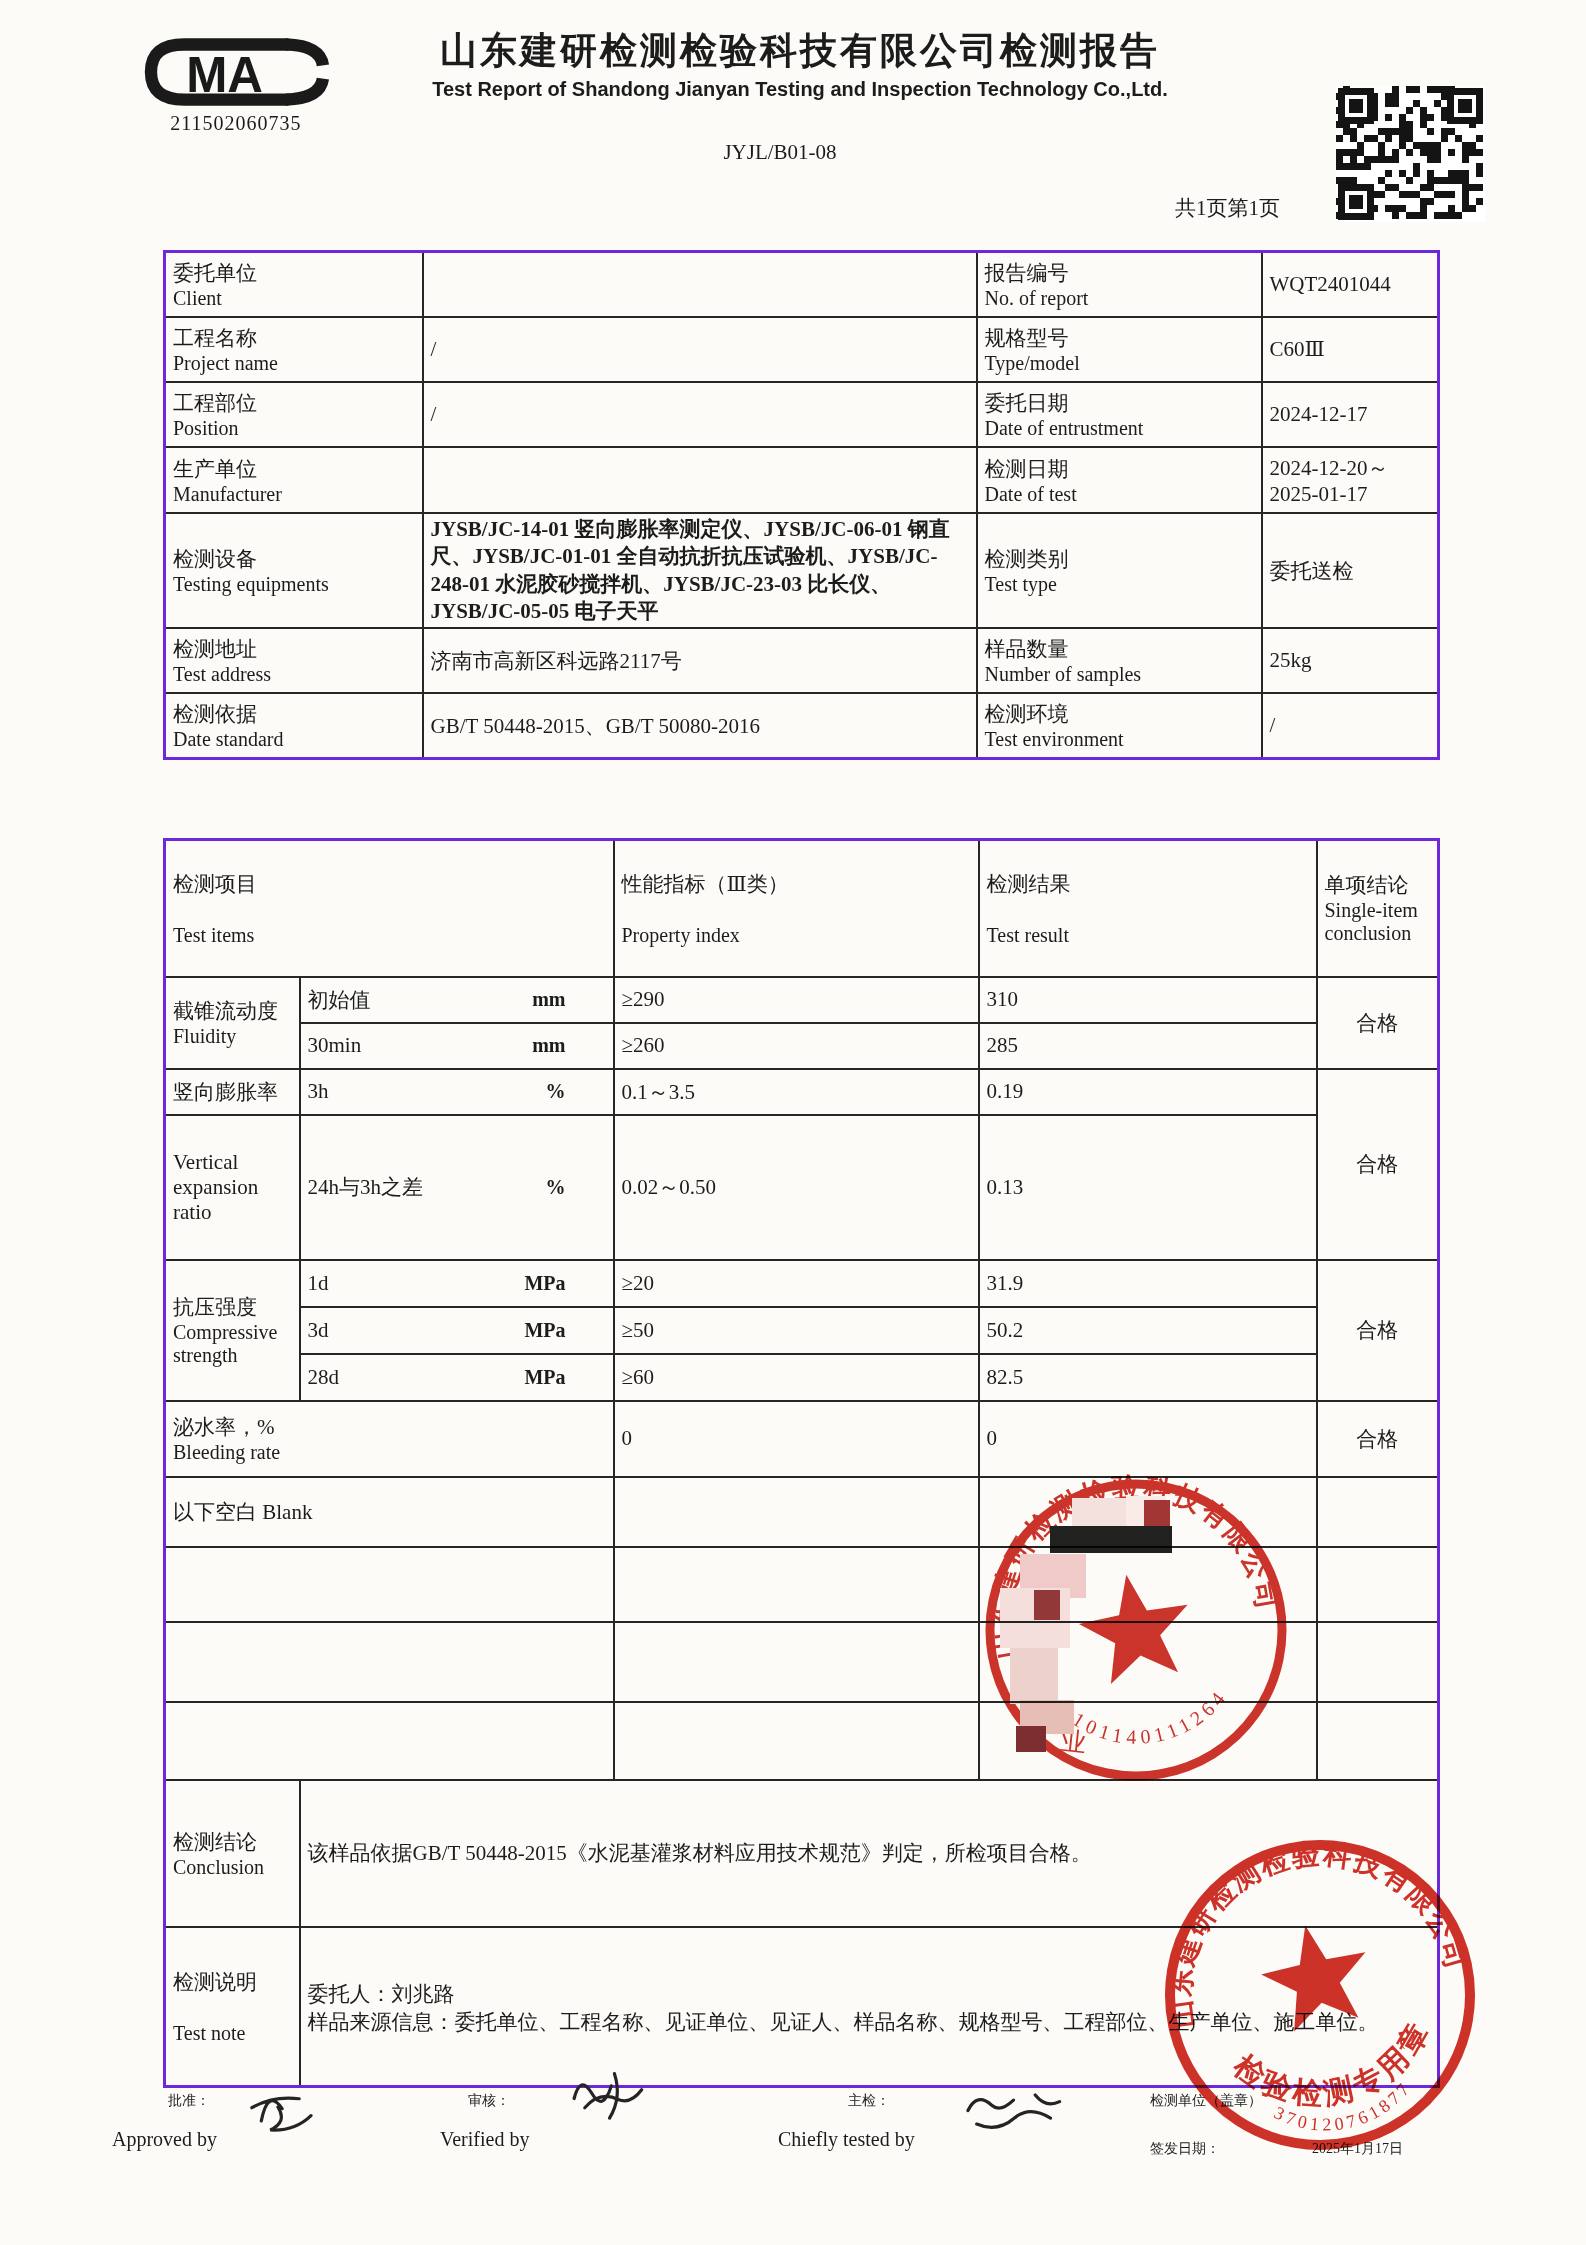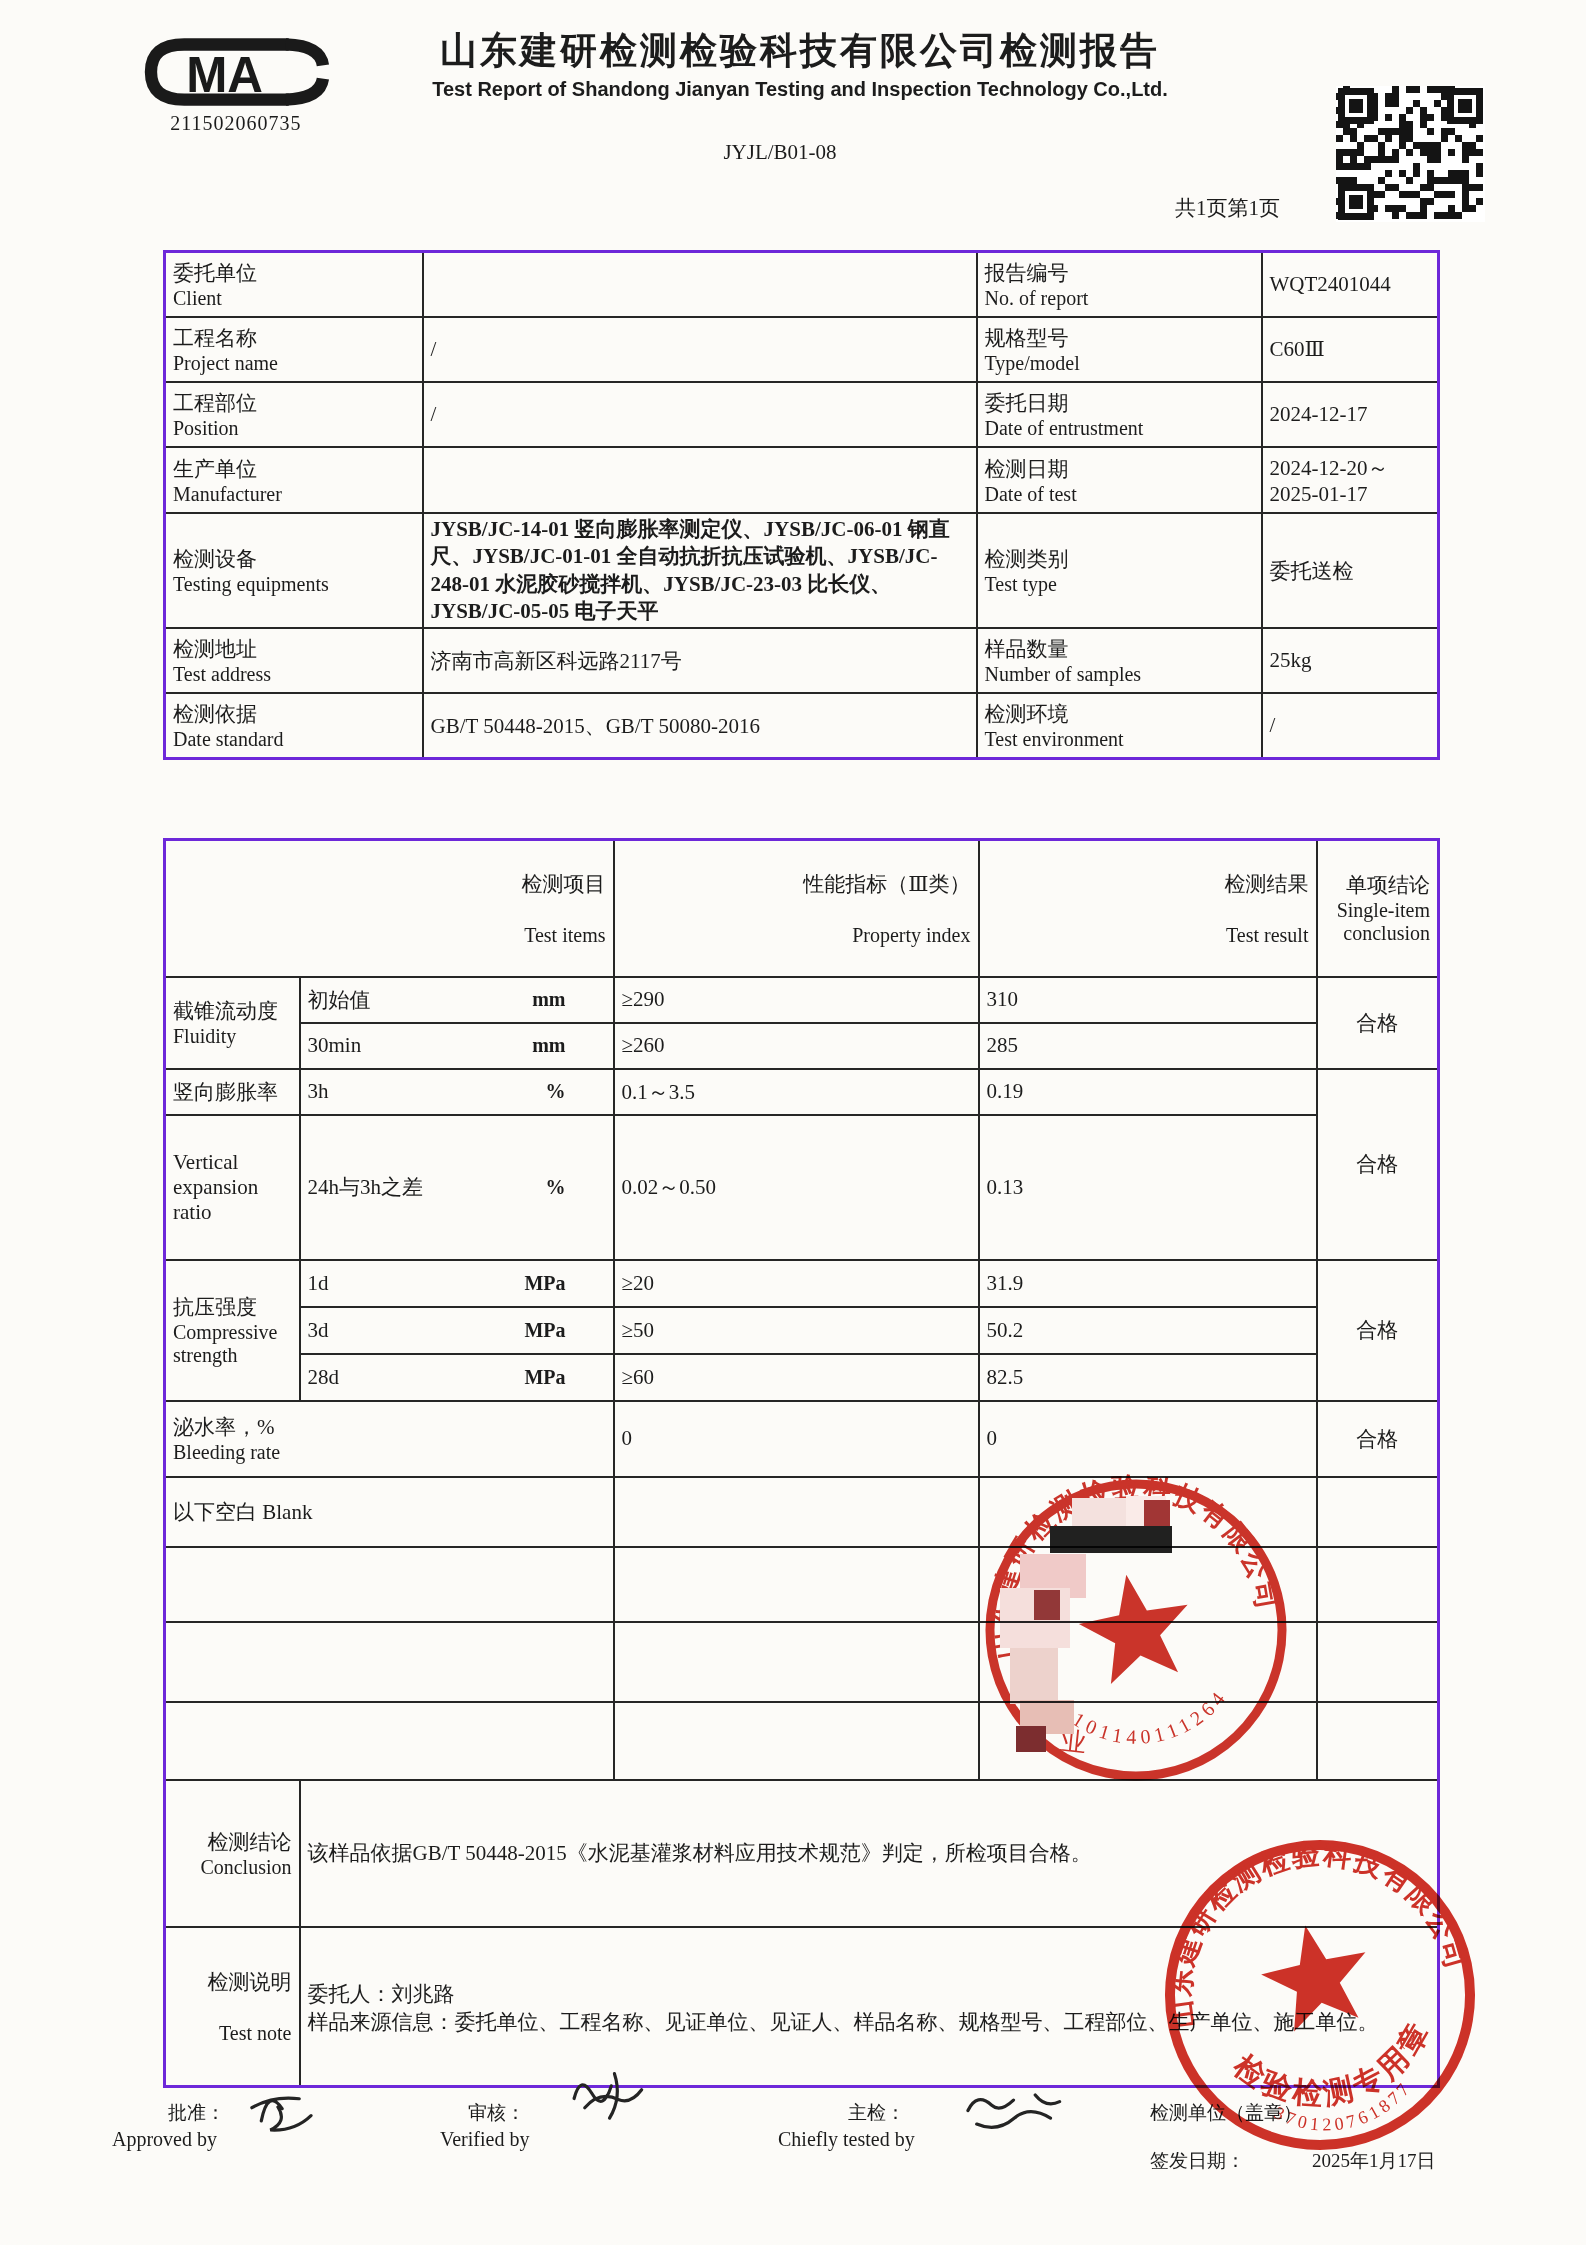--- a/index.html
+++ b/index.html
@@ -22,29 +22,29 @@
   
   table.t{position:absolute;border-collapse:collapse;table-layout:fixed;border:3px solid #6d28d9;}
   table.t td{border:2px solid #262626;padding:2px 7px;vertical-align:middle;font-size:21px;overflow:hidden;}
   .vflex{display:flex;flex-direction:column;justify-content:space-between;height:100%;padding:4px 0;box-sizing:border-box;}
   .cn{font-size:21px;}
   .en{font-size:20px;}
   .pre{white-space:pre-line;}
   .small-eq{font-size:18px;font-weight:bold;line-height:1.3;}
   .item-cell{display:flex;justify-content:space-between;align-items:center;height:100%;padding-right:40px;box-sizing:border-box;}
   .unit{font-size:20px;font-weight:bold;}
-  .hd{text-align:right;}
+  .hd{text-align:left;}
   .hd .gap{height:26px;}
   .qualified{text-align:center;font-size:22px;}
   .res-num{font-size:21px;vertical-align:top;}
   td.topleft{vertical-align:top;}
   .concl-text{font-size:22px;margin-left:28px;}
   .note-cell{display:flex;flex-direction:column;justify-content:space-between;height:100%;padding:10px 0 6px 0;box-sizing:border-box;}
   
-  .foot{font-size:19px;margin-top:8px;}
+  .foot{font-size:14px;}
   .foot-en{font-size:20px;}
   .sig{stroke:#242424;stroke-width:3.2;fill:none;stroke-linecap:round;}
   
   .stamp{mix-blend-mode:multiply;opacity:.93;}
 </style>
 </head>
 <body>
 
 <div class="page">
 

